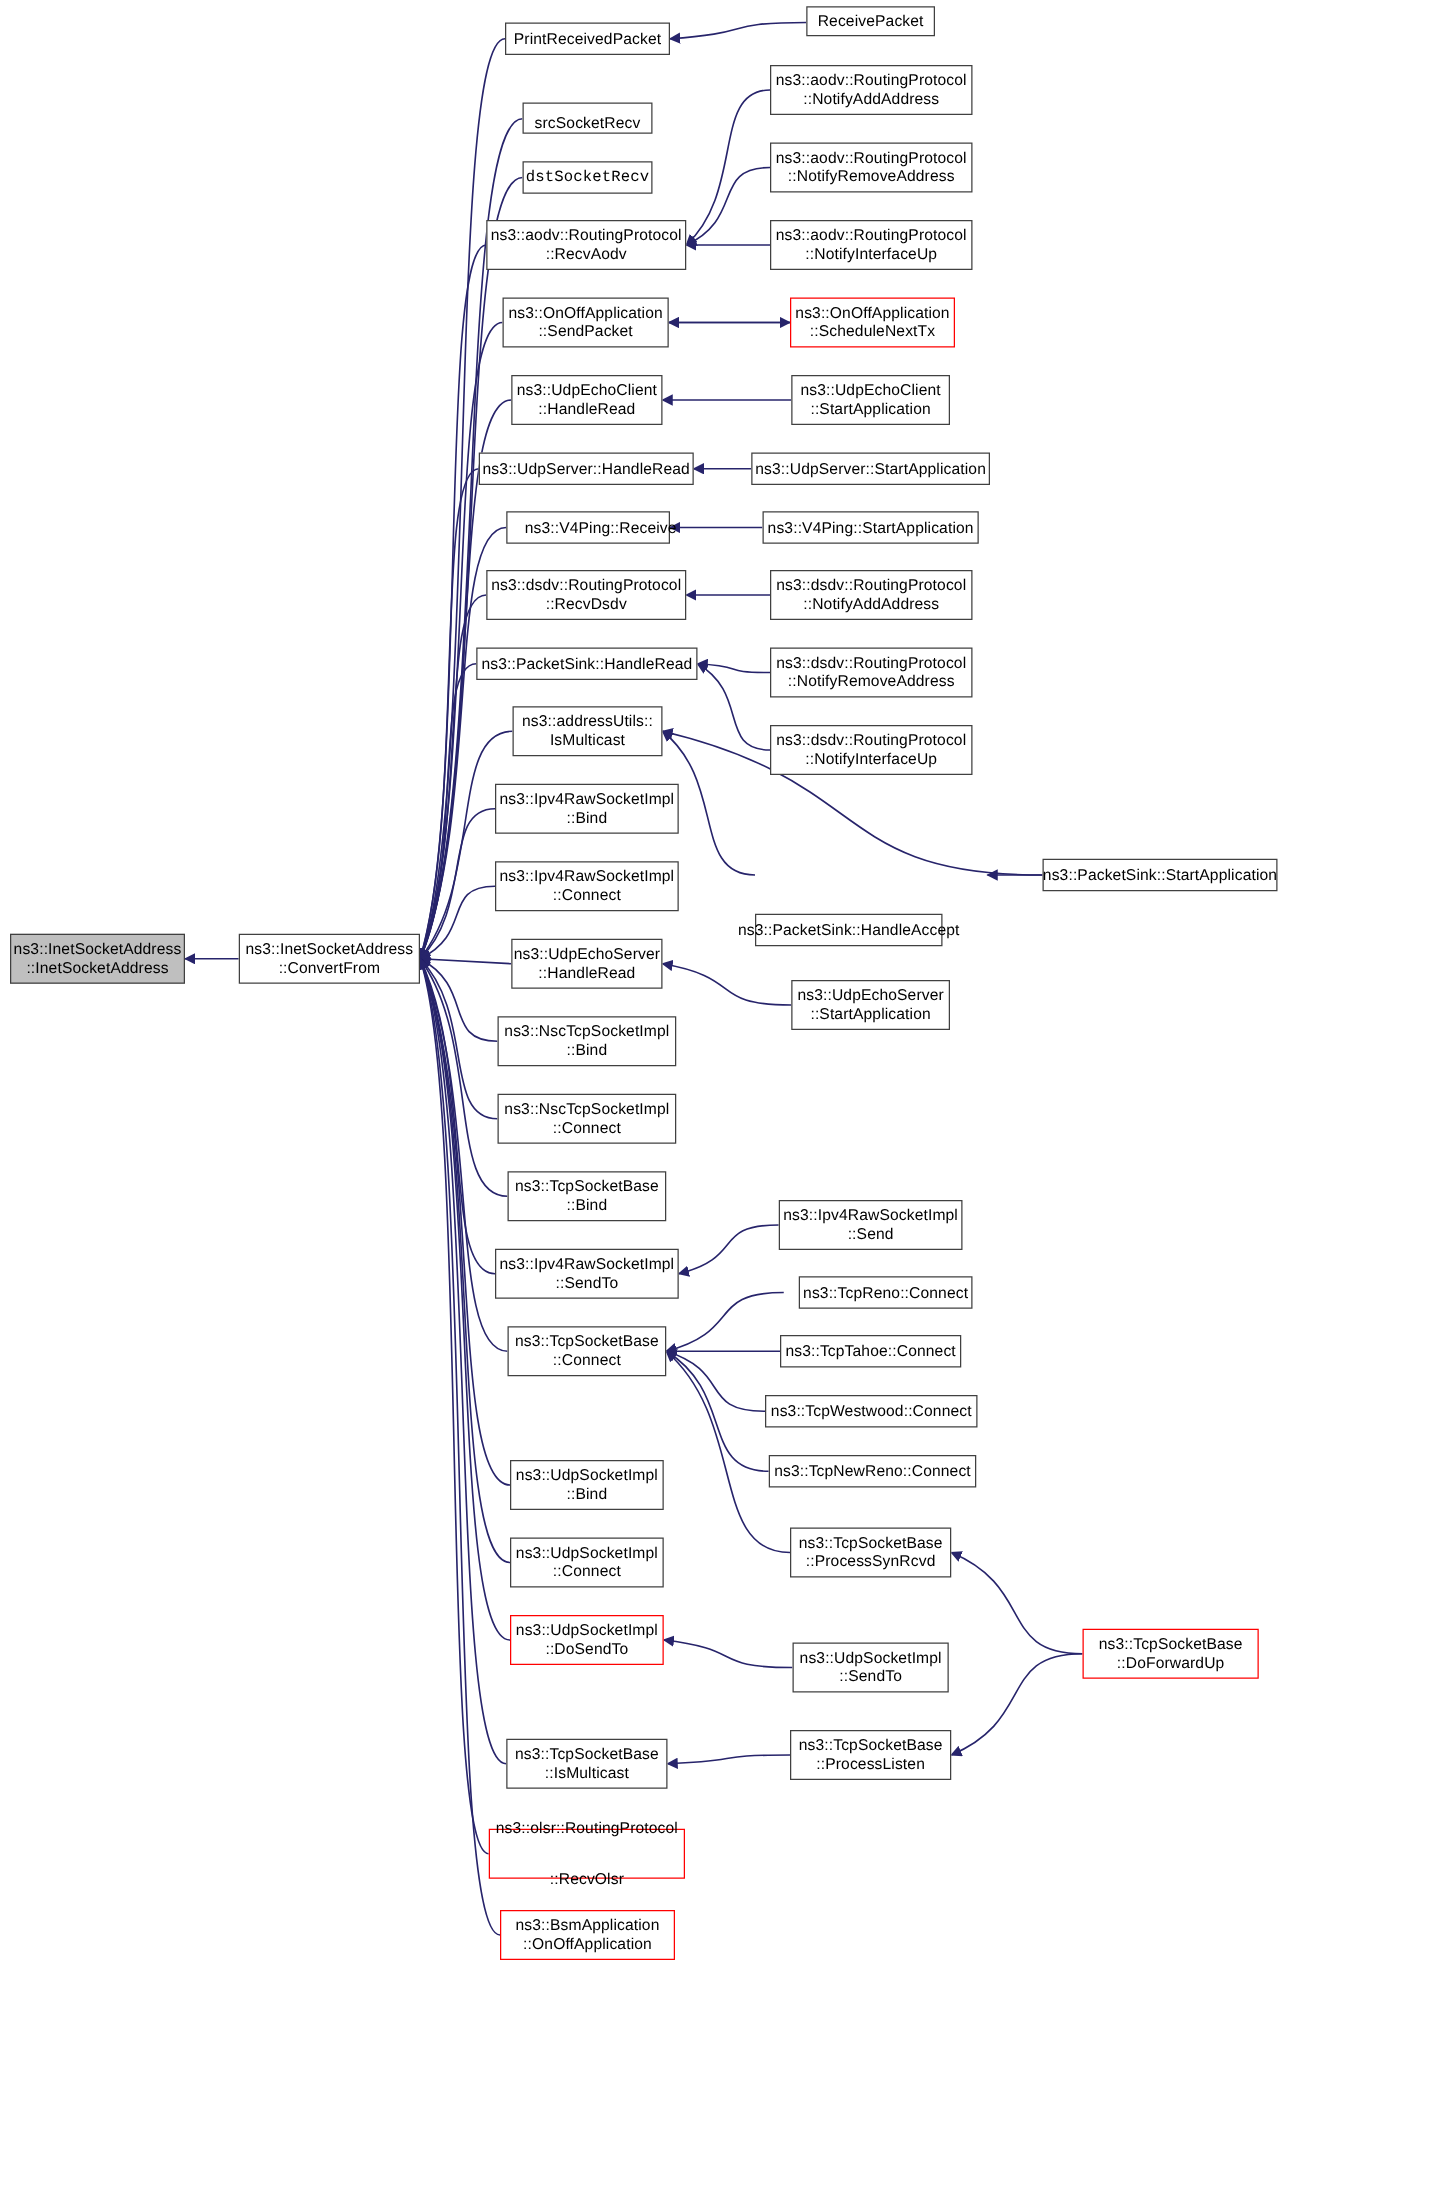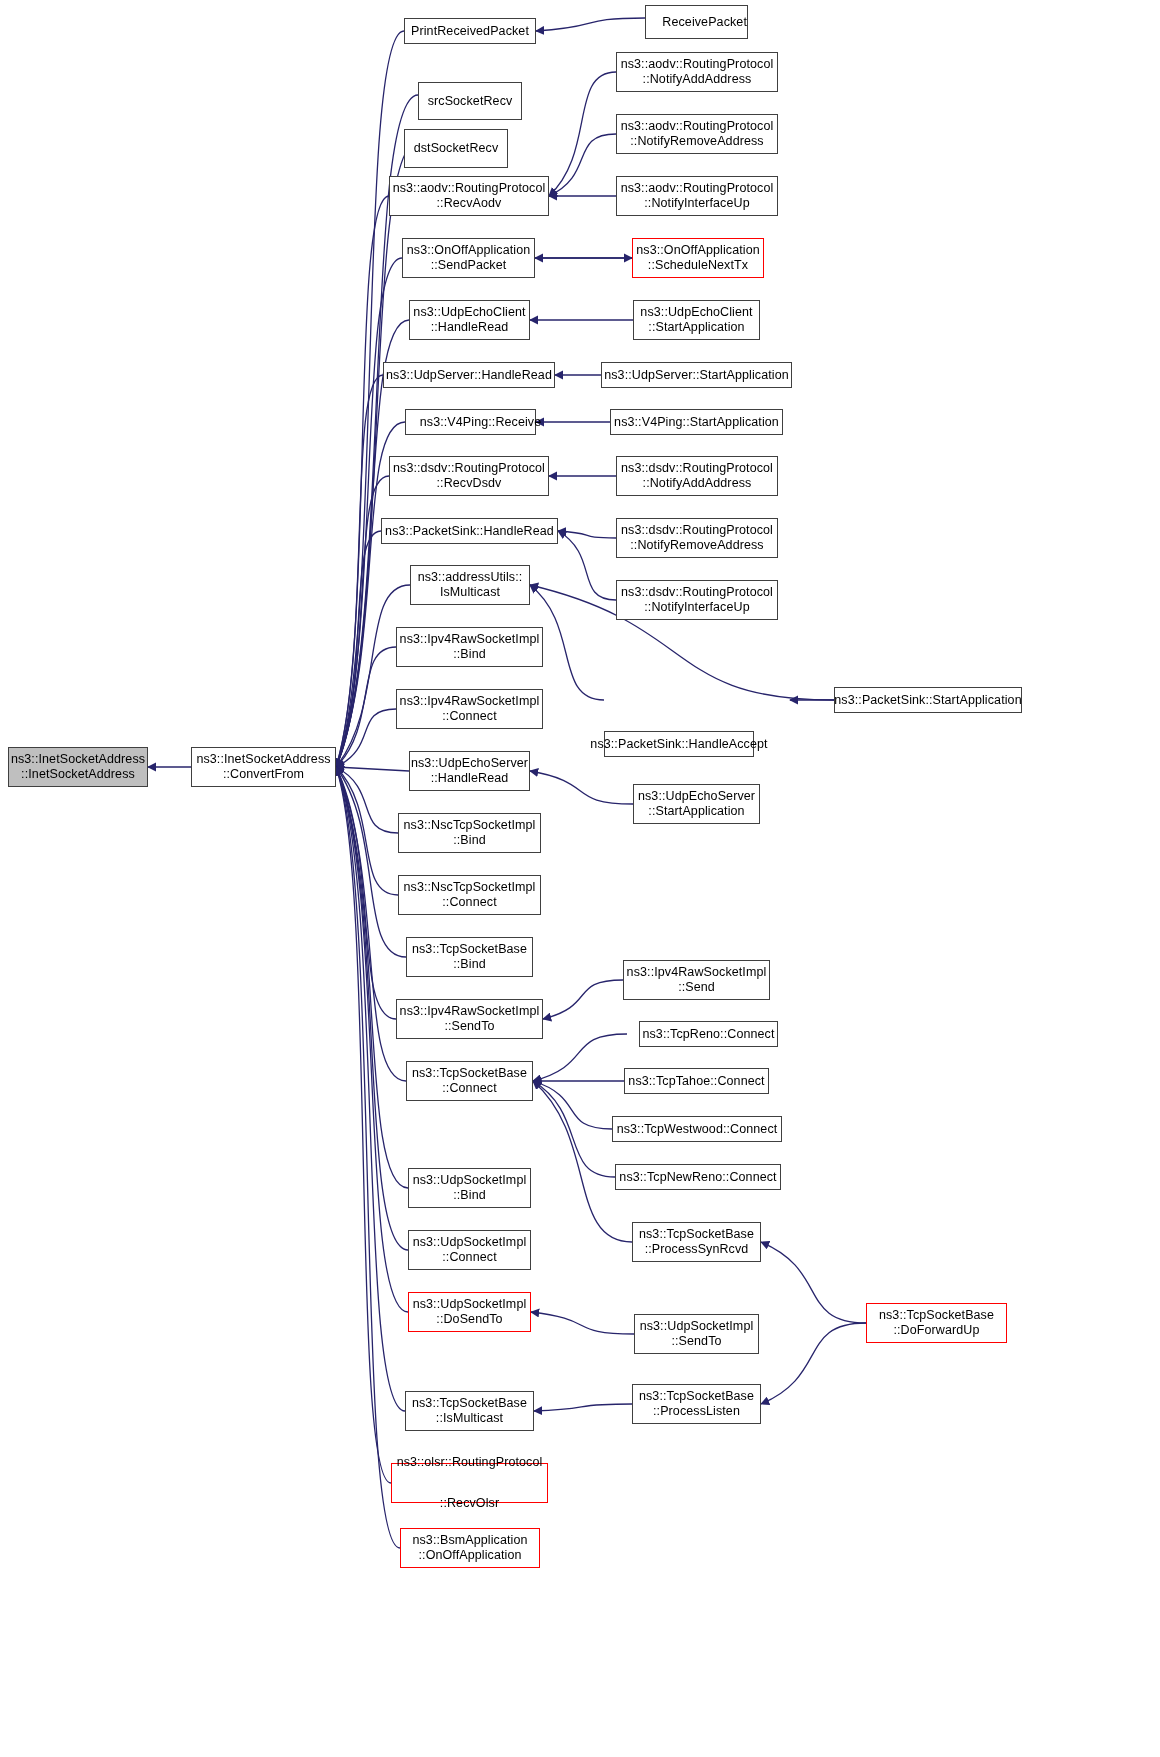--- a/index.html
+++ b/index.html
@@ -119,24 +119,24 @@
       <span class="ln">ns3::InetSocketAddress</span>
       <span class="ln">::InetSocketAddress</span>
     </div>
     <div class="node-box" style="left: 191px; top: 747px; width: 145px; height: 40px;">
       <span class="ln">ns3::InetSocketAddress</span>
       <span class="ln">::ConvertFrom</span>
     </div>
     <div class="node-box" style="left: 404px; top: 18px; width: 132px; height: 26px;">
       <span class="ln">PrintReceivedPacket</span>
     </div>
-    <div class="node-box" style="left: 418px; top: 82px; width: 104px; height: 38px;">
+    <div class="node-box" style="left: 418px; top: 82px; width: 104px; height: 25px; justify-content: flex-end;">
       <span class="ln">srcSocketRecv</span>
     </div>
-    <div class="node-box" style="left: 404px; top: 129px; width: 104px; height: 39px;">
+    <div class="node-box" style="left: 418px; top: 129px; width: 104px; height: 26px; font-family: Liberation Mono, monospace;">
       <span class="ln">dstSocketRecv</span>
     </div>
     <div class="node-box" style="left: 389px; top: 176px; width: 160px; height: 40px;">
       <span class="ln">ns3::aodv::RoutingProtocol</span>
       <span class="ln">::RecvAodv</span>
     </div>
     <div class="node-box" style="left: 402px; top: 238px; width: 133px; height: 40px;">
       <span class="ln">ns3::OnOffApplication</span>
       <span class="ln">::SendPacket</span>
     </div>
@@ -210,21 +210,21 @@
       <span class="ln">::IsMulticast</span>
     </div>
     <div class="node-box red" style="left: 391px; top: 1463px; width: 157px; height: 40px; gap: 26px;">
       <span class="ln">ns3::olsr::RoutingProtocol</span>
       <span class="ln">::RecvOlsr</span>
     </div>
     <div class="node-box red" style="left: 400px; top: 1528px; width: 140px; height: 40px;">
       <span class="ln">ns3::BsmApplication</span>
       <span class="ln">::OnOffApplication</span>
     </div>
-    <div class="node-box" style="left: 645px; top: 5px; width: 103px; height: 34px; align-items: flex-end;">
+    <div class="node-box" style="left: 645px; top: 5px; width: 103px; height: 24px;">
       <span class="ln">ReceivePacket</span>
     </div>
     <div class="node-box" style="left: 616px; top: 52px; width: 162px; height: 40px;">
       <span class="ln">ns3::aodv::RoutingProtocol</span>
       <span class="ln">::NotifyAddAddress</span>
     </div>
     <div class="node-box" style="left: 616px; top: 114px; width: 162px; height: 40px;">
       <span class="ln">ns3::aodv::RoutingProtocol</span>
       <span class="ln">::NotifyRemoveAddress</span>
     </div>

